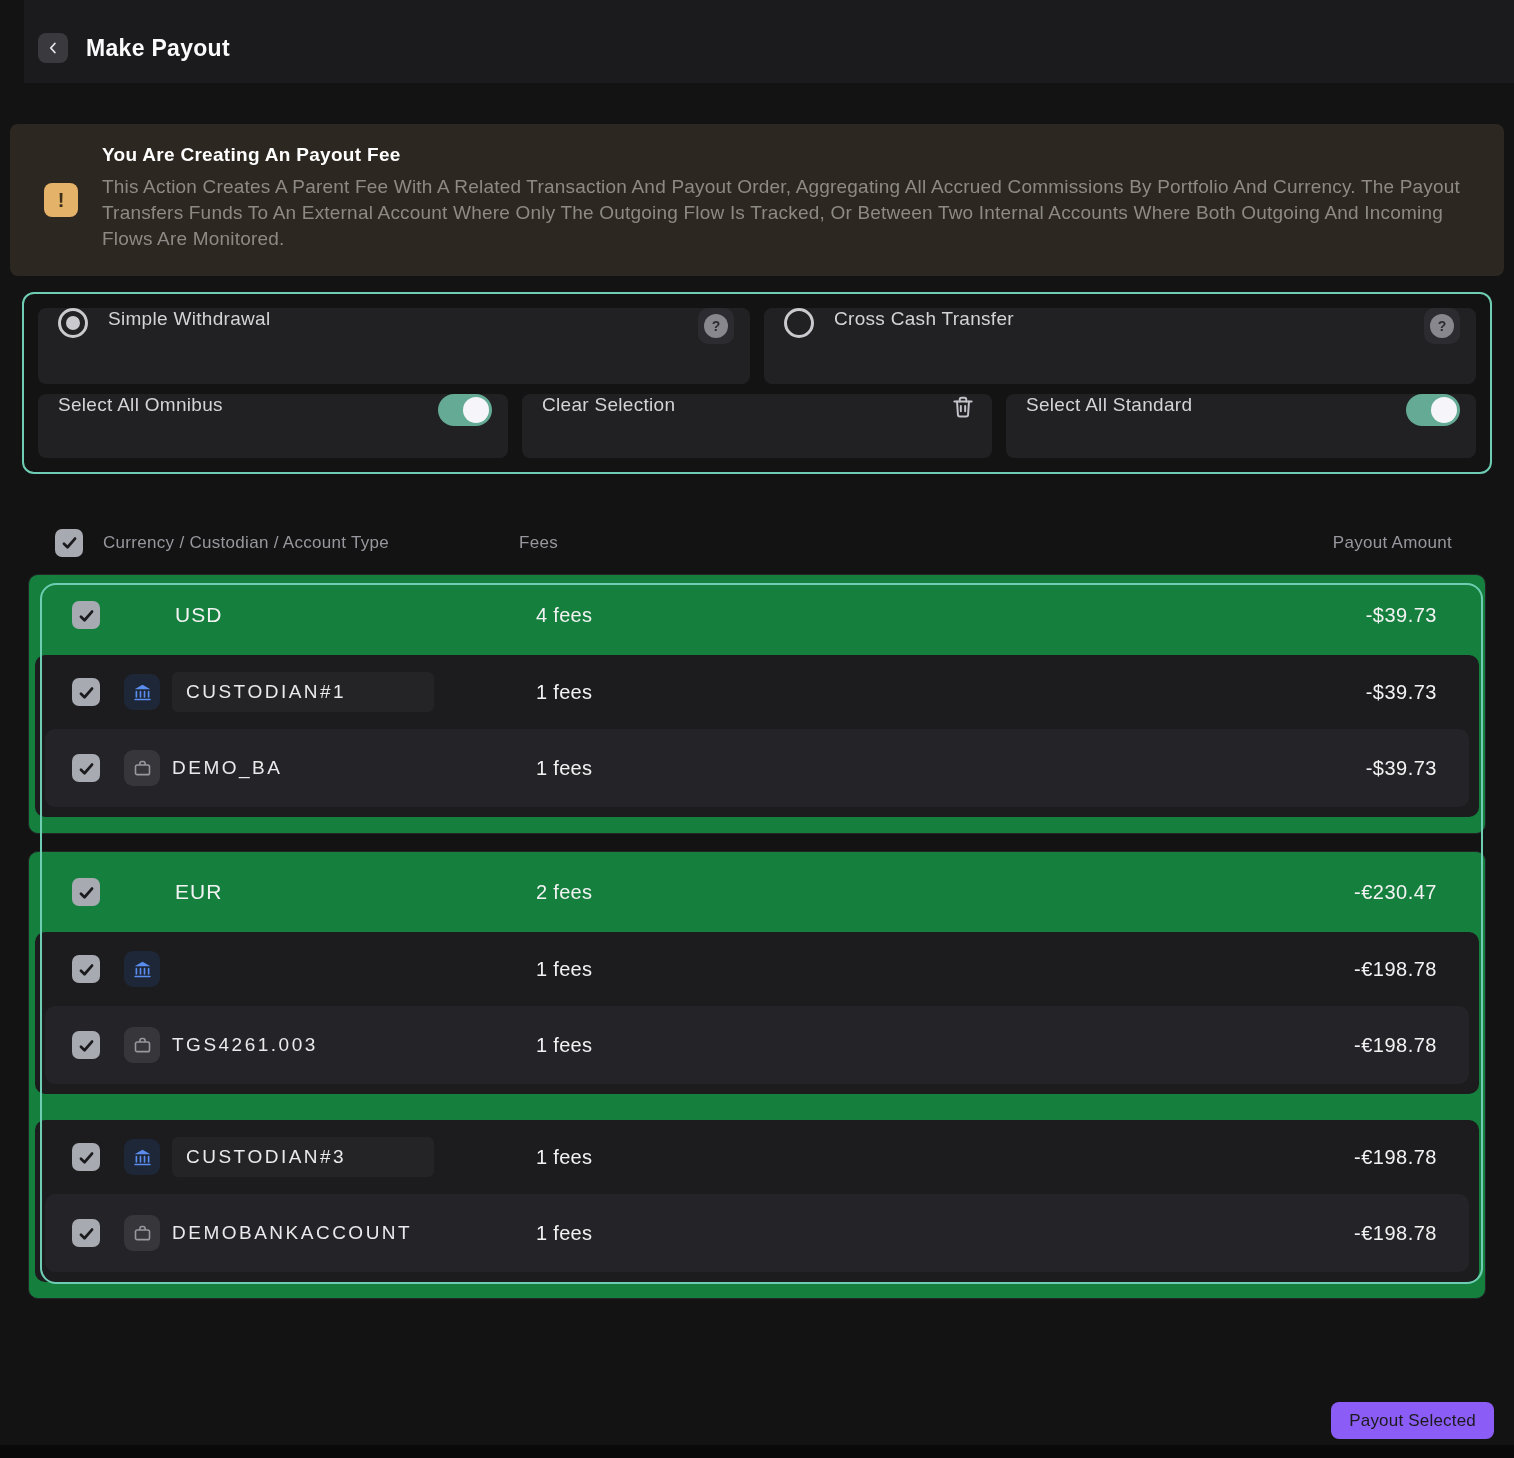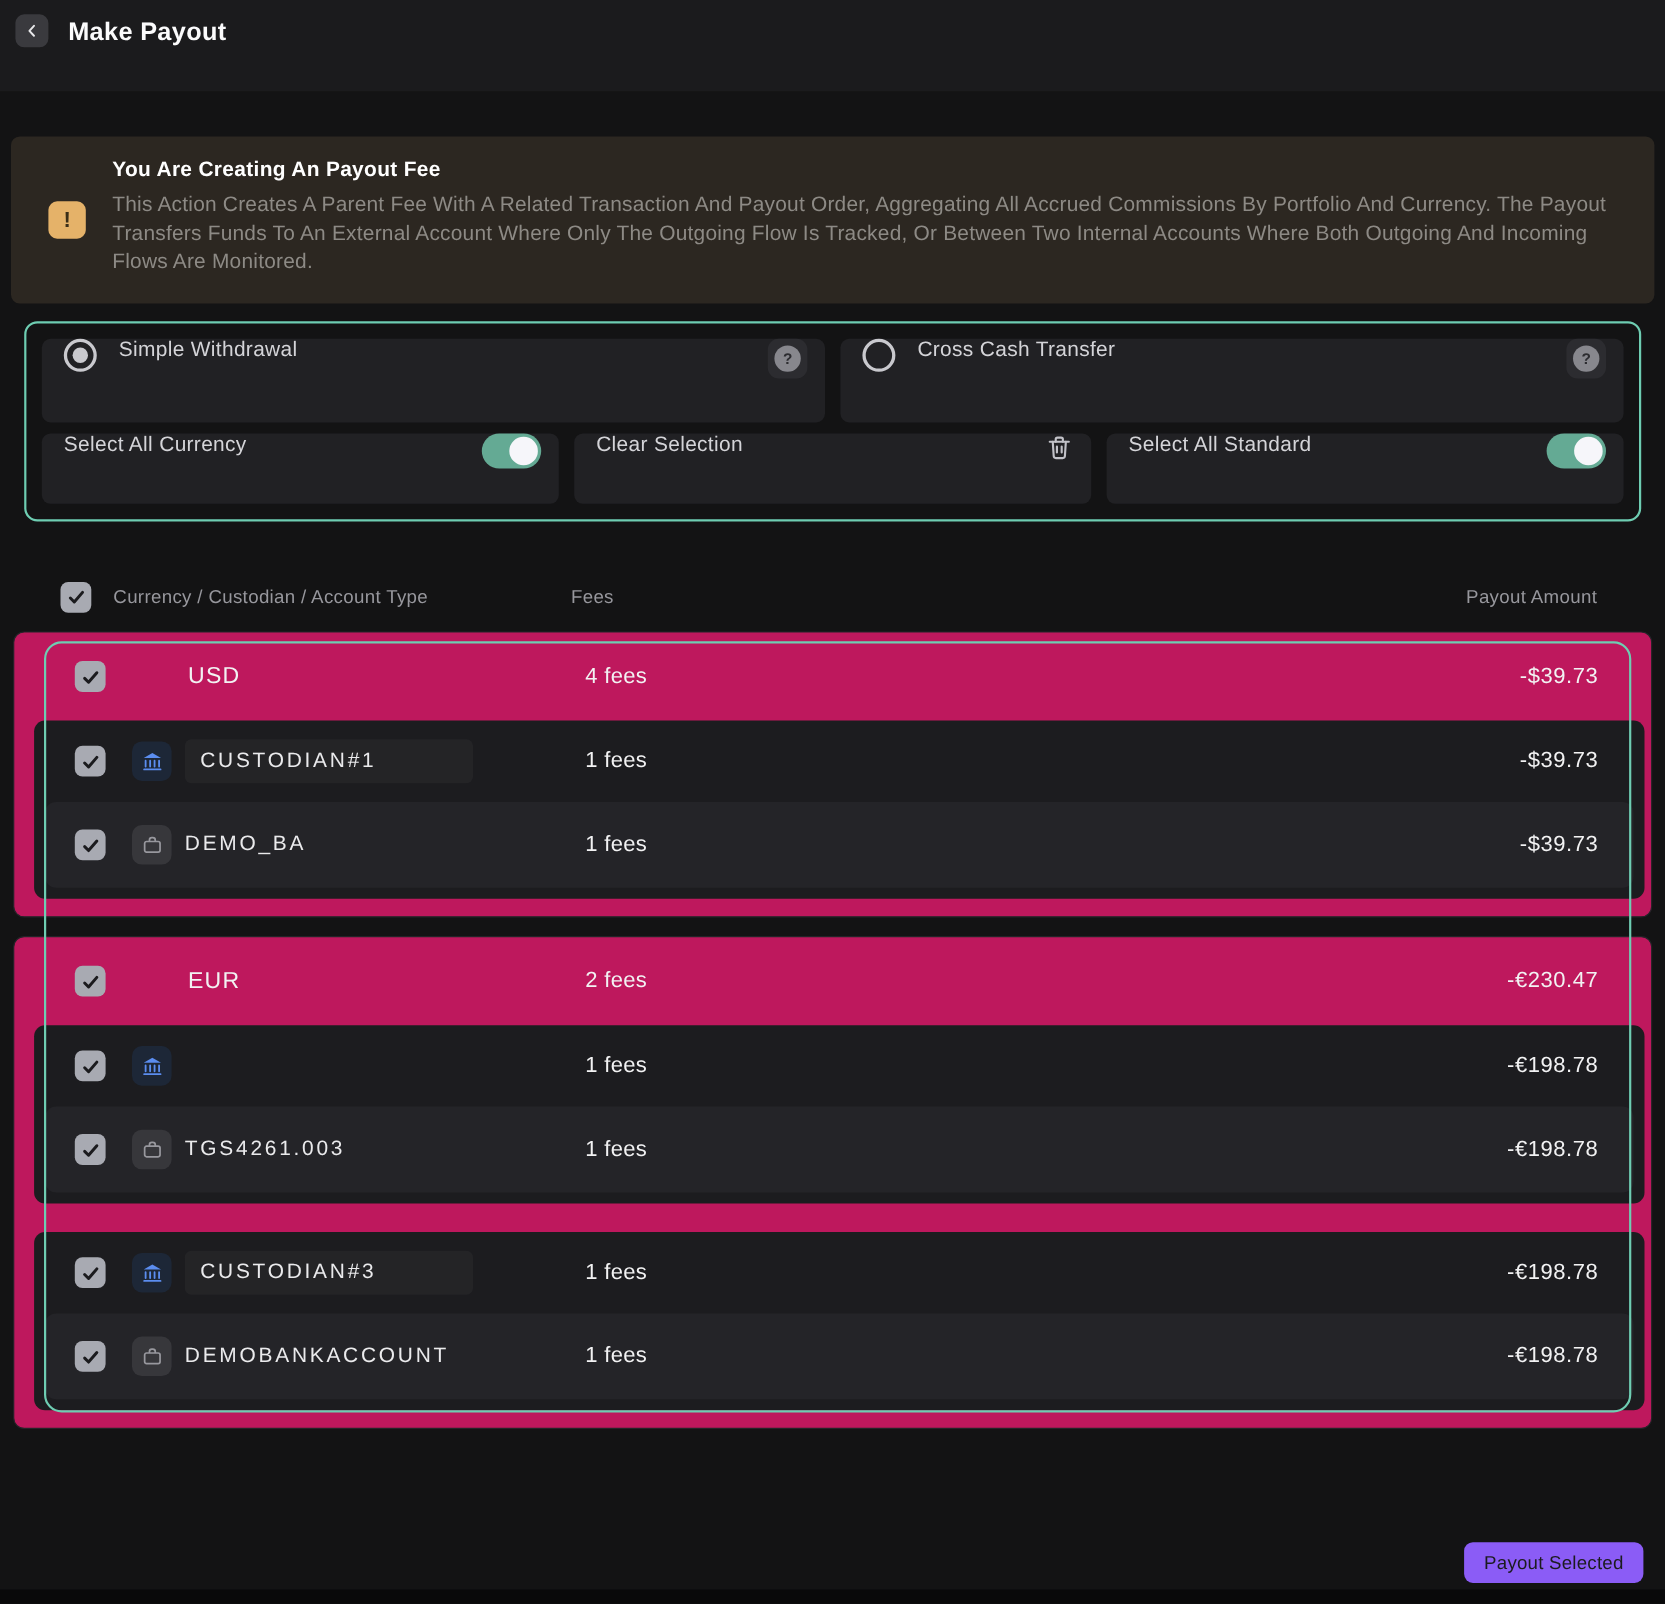--- a/index.html
+++ b/index.html
@@ -8,22 +8,23 @@
     position:relative;
     background:#131314;
     font-family:"Liberation Sans", sans-serif;
     color:#f1f1f2;
     overflow:hidden;
   }
 
   
   .topbar {
     height:83px; background:#1b1b1d;
-    display:flex; align-items:flex-start;
+    display:flex; align-items:center;
     padding:13px 0 0 14px;
+    margin-left:24px;
   }
   .back-btn {
     width:30px; height:30px; border-radius:8px;
     background:#3a3a3e; display:flex; align-items:center; justify-content:center;
     cursor:pointer; flex:0 0 auto;
   }
   .back-btn svg { width:18px; height:18px; }
   .page-title {
     margin-left:18px; font-size:23px; font-weight:700; color:#fbfbfc;
     letter-spacing:0.3px; line-height:30px;
@@ -124,24 +125,23 @@
   }
   .checkbox svg { width:19px; height:19px; }
 
   .groups-wrap { position:relative; margin-top:0; }
   .teal-outline {
     position:absolute; left:40px; right:31px; top:9px; bottom:15px;
     border:2px solid #6ecdb2; border-radius:16px;
     pointer-events:none; z-index:5;
   }
   .group-card {
-    margin:0 12px; background:#be185d;
+    margin:0 28px; background:#15803d;
     border:1px solid #242428; border-radius:10px;
     padding-bottom:16px;
-    padding-left:12px;
   }
   .group-card + .group-card { margin-top:17px; }
 
   .custodian-block {
     margin:0 6px; background:#1c1c1f; border-radius:10px;
     padding-bottom:10px;
   }
   .custodian-block + .custodian-block { margin-top:26px; }
   .account-block { margin:0 10px; background:#242428; border-radius:10px; }
 
@@ -220,21 +220,21 @@
           <span class="dot"></span>
         </span>
       <span class="panel-label">Cross Cash Transfer</span>
       <span class="help-btn">
         <span class="help-circle">?</span>
       </span>
     </div>
   </div>
   <div class="control-row">
     <div class="panel-card">
-      <span class="panel-label">Select All Currency</span>
+      <span class="panel-label">Select All Omnibus</span>
       <span class="toggle toggle--on" id="toggle-omnibus">
           <span class="thumb"></span>
         </span>
     </div>
     <div class="panel-card">
       <span class="panel-label">Clear Selection</span>
       <span class="trash-btn">
         <svg viewBox="0 0 24 24" fill="none" stroke="#c2c2c8" stroke-width="1.8" stroke-linecap="round" stroke-linejoin="round">
           <path d="M4 7h16"></path>
             <path d="M9 7V5a1.5 1.5 0 0 1 1.5-1.5h3A1.5 1.5 0 0 1 15 5v2"></path>

